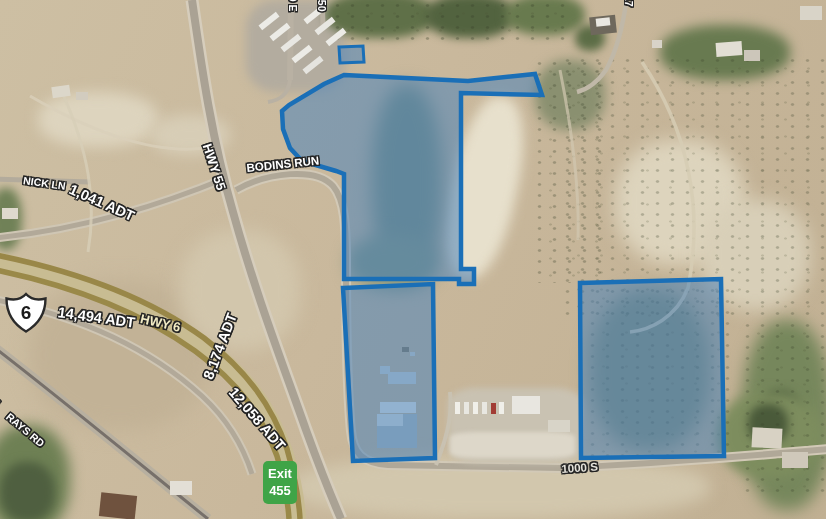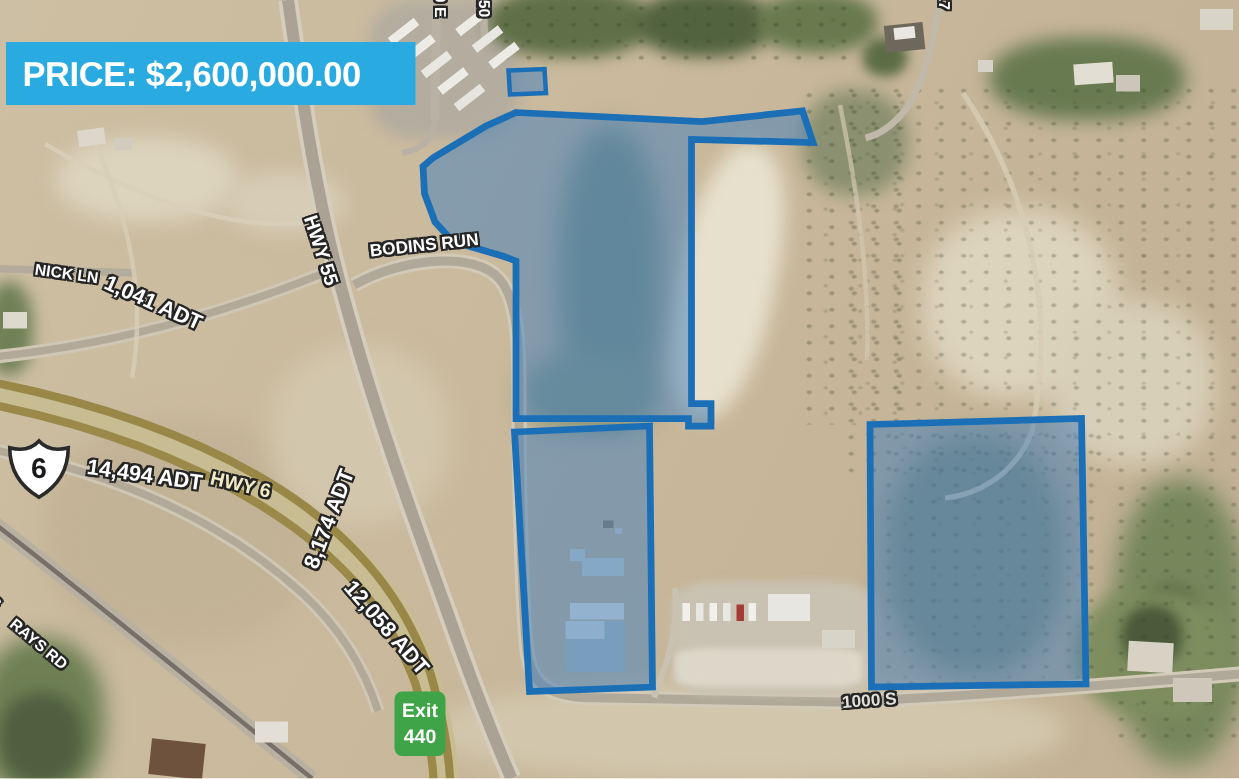--- a/index.html
+++ b/index.html
@@ -159,18 +159,17 @@
   <div class="lbl" style="left:327px;top:-6px;font-size:10.5px;transform:rotate(90deg);">150</div>
   <div class="lbl" style="left:634px;top:-5px;font-size:10.5px;transform:rotate(90deg);">17</div>
 
   <svg class="layer" width="44" height="42" viewBox="0 0 44 42" style="left:4px;top:292px;overflow:visible;">
     <path d="M22,2 C17,7.5 10,8.5 2.5,6.5 C2.5,19 7.5,31 22,39.5 C36.5,31 41.5,19 41.5,6.5 C34,8.5 27,7.5 22,2 Z" fill="#ffffff" stroke="#2a2a2a" stroke-width="2.4"></path>
     <text x="22" y="26.5" text-anchor="middle" font-family="Liberation Sans, sans-serif" font-size="19" font-weight="bold" fill="#1a1a1a">6</text>
   </svg>
 
   <div id="exit-sign">
     <span>Exit</span>
-    <span>440</span>
+    <span>455</span>
   </div>
 
-  <div id="price-banner">PRICE: $2,600,000.00</div>
 
 </div>
 
 </body></html>

